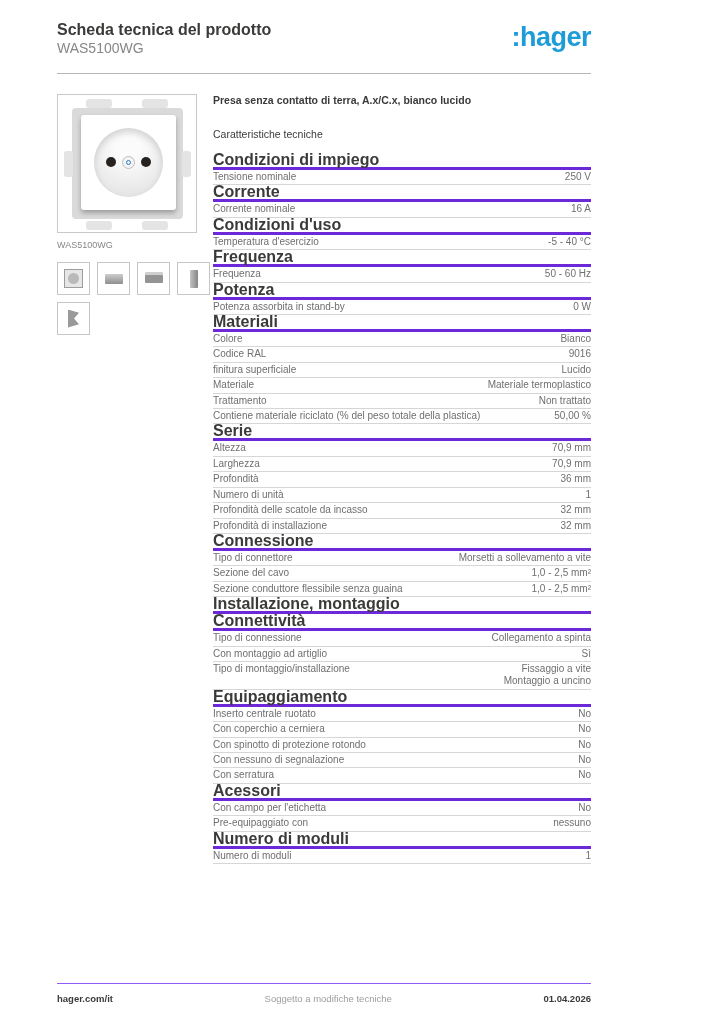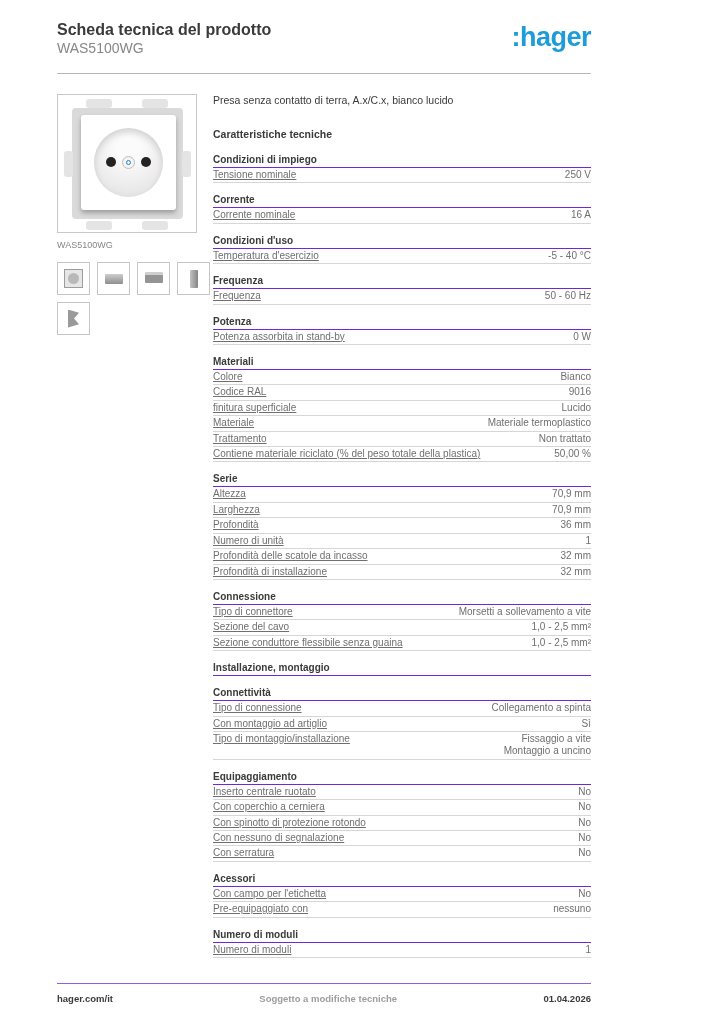--- a/index.html
+++ b/index.html
@@ -142,67 +142,67 @@
   .g-socket-front::after { content: ""; position: absolute; inset: 3px; border-radius: 50%; background: #b9b9b9; }
   .g-side-view { width: 18px; height: 10px; background: linear-gradient(#cdcdcd, #8e8e8e); border-radius: 1px; }
   .g-clamp { width: 18px; height: 8px; background: #949494; box-shadow: 0 -3px 0 #cfcfcf; border-radius: 1px; }
   .g-screw { width: 8px; height: 18px; background: linear-gradient(90deg, #c2c2c2, #858585); border-radius: 1px; }
   .g-claw { width: 11px; height: 18px; background: #9a9a9a; clip-path: polygon(0 0, 100% 18%, 55% 50%, 100% 82%, 0 100%); }
 
   
   .description {
     font-size: 10.5px;
     line-height: 13px;
-    font-weight: normal;
+    font-weight: bold;
     color: #3a3a39;
   }
   .char-title {
     margin-top: 21px;
     font-size: 10.5px;
     line-height: 13px;
-    font-weight: bold;
+    font-weight: normal;
     color: #3a3a39;
   }
-  .spec-section { margin-top: 10px; }
+  .spec-section { }
   .spec-section:first-child { margin-top: 12px; }
   .section-title {
-    font-size: 10px;
+    font-size: 16px;
     line-height: 13px;
     font-weight: bold;
     color: #3a3a39;
     padding-bottom: 1px;
-    border-bottom: 1px solid #6d28d9;
+    border-bottom: 3px solid #6d28d9;
   }
   .spec-row {
     display: flex;
     justify-content: space-between;
     align-items: flex-start;
     gap: 14px;
     padding: 1px 0;
     border-bottom: 1px solid #d6d6d6;
     font-size: 10px;
     line-height: 12.4px;
     color: #706f6f;
   }
-  .row-label { text-align: left; text-decoration: underline; }
+  .row-label { text-align: left; }
   .row-value { text-align: right; white-space: pre-line; }
 
   
   .doc-footer {
     position: absolute;
     left: 57px; right: 57px; bottom: 20px;
     border-top: 1px solid #8b5cf6;
     padding-top: 9px;
     display: flex;
     justify-content: space-between;
     align-items: baseline;
     font-size: 9.5px;
   }
   .footer-left, .footer-right { font-weight: bold; color: #3a3a39; }
-  .footer-center { color: #9d9d9c; font-weight: bold; }
+  .footer-center { color: #9d9d9c; }
 </style>
 </head>
 <body>
 
 <div class="page">
 
   <div class="doc-header">
     <div class="title-block">
       <h1>Scheda tecnica del prodotto</h1>
       <div class="product-code">WAS5100WG</div>

